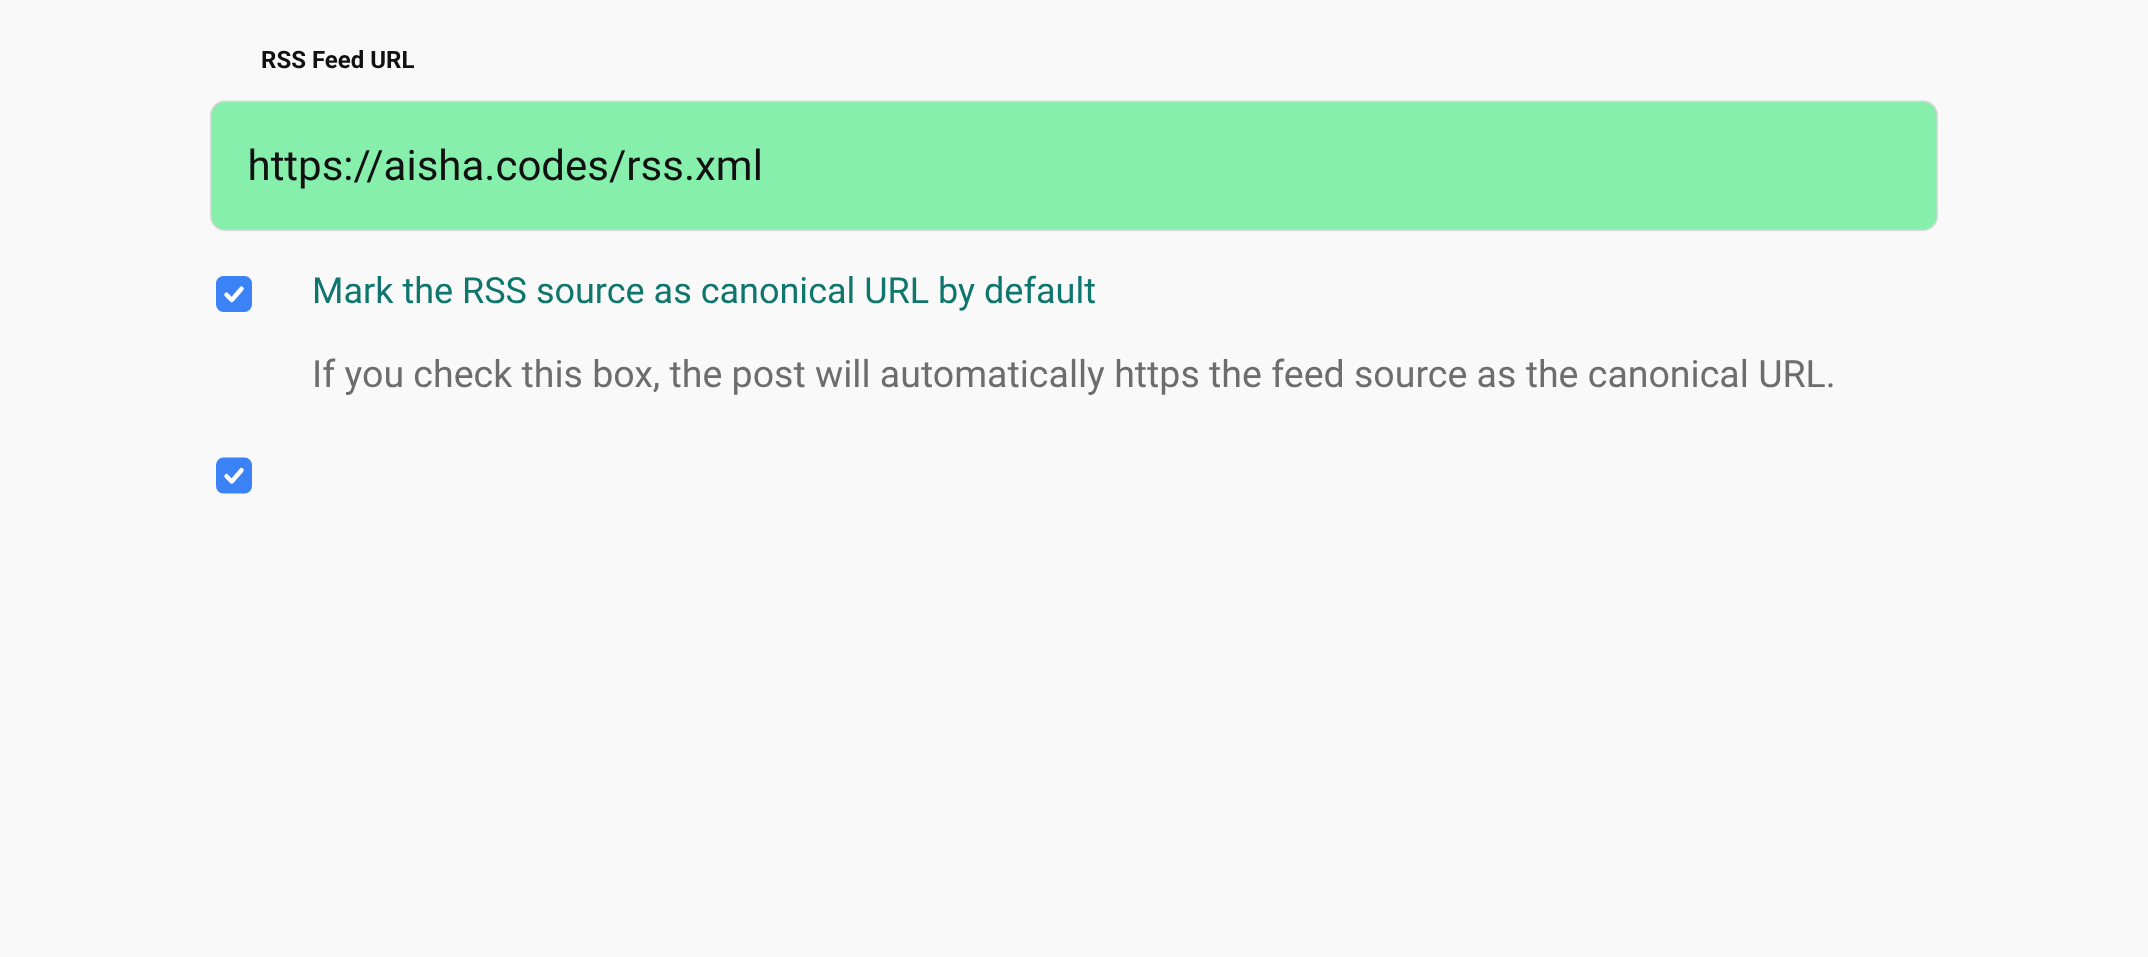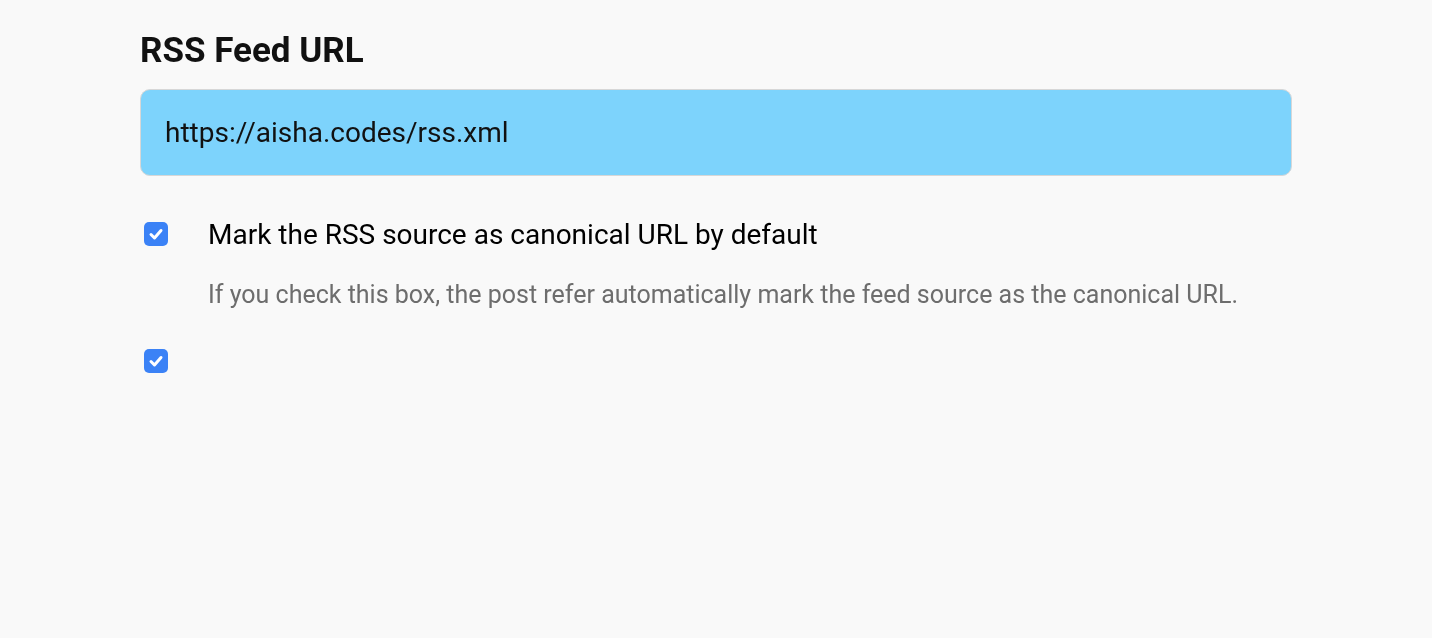--- a/index.html
+++ b/index.html
@@ -12,36 +12,37 @@
       background: #f9f9f9;
       width: 1432px;
       height: 638px;
       padding: 30px 140px 30px 140px;
     }
     .form-section {
       display: flex;
       flex-direction: column;
     }
     .field-label {
-      font-size: 35px;
+      font-size: 16px;
       font-weight: 700;
       color: #111;
       margin-bottom: 18px;
+      margin-left: 34px;
     }
     .text-input {
       width: 100%;
       padding: 26px 24px;
       font-size: 28px;
       color: #111;
-      background: #7dd3fc;
+      background: #86efac;
       border: 1.5px solid #d7d7d7;
       border-radius: 10px;
       outline: none;
       font-family: inherit;
-      margin-bottom: 40px;
+      margin-bottom: 24px;
     }
     .checkbox-row {
       display: flex;
       align-items: flex-start;
       gap: 40px;
       margin-bottom: 28px;
       padding-left: 4px;
     }
     .checkbox-wrap {
       flex-shrink: 0;
@@ -63,22 +64,22 @@
       stroke: #fff;
       stroke-width: 3;
       fill: none;
       stroke-linecap: round;
       stroke-linejoin: round;
     }
     .checkbox-content {
       flex: 1;
     }
     .checkbox-label {
-      font-size: 28px;
-      color: #000000;
+      font-size: 24px;
+      color: #0f766e;
       line-height: 1.35;
       margin-bottom: 22px;
     }
     .checkbox-desc {
       font-size: 25px;
       color: #6d6d6d;
       line-height: 1.55;
     }
   </style>
 </head>
@@ -93,21 +94,21 @@
   <div class="checkbox-row">
     <div class="checkbox-wrap">
       <div class="checkbox">
         <svg viewBox="0 0 16 16">
           <polyline points="3,8.5 6.5,12 13,4.5"></polyline>
         </svg>
       </div>
     </div>
     <div class="checkbox-content">
       <div class="checkbox-label">Mark the RSS source as canonical URL by default</div>
-      <div class="checkbox-desc">If you check this box, the post refer automatically mark the feed source as the canonical URL.</div>
+      <div class="checkbox-desc">If you check this box, the post will automatically https the feed source as the canonical URL.</div>
     </div>
   </div>
 
   <div class="checkbox-row">
     <div class="checkbox-wrap">
       <div class="checkbox">
         <svg viewBox="0 0 16 16">
           <polyline points="3,8.5 6.5,12 13,4.5"></polyline>
         </svg>
       </div>

